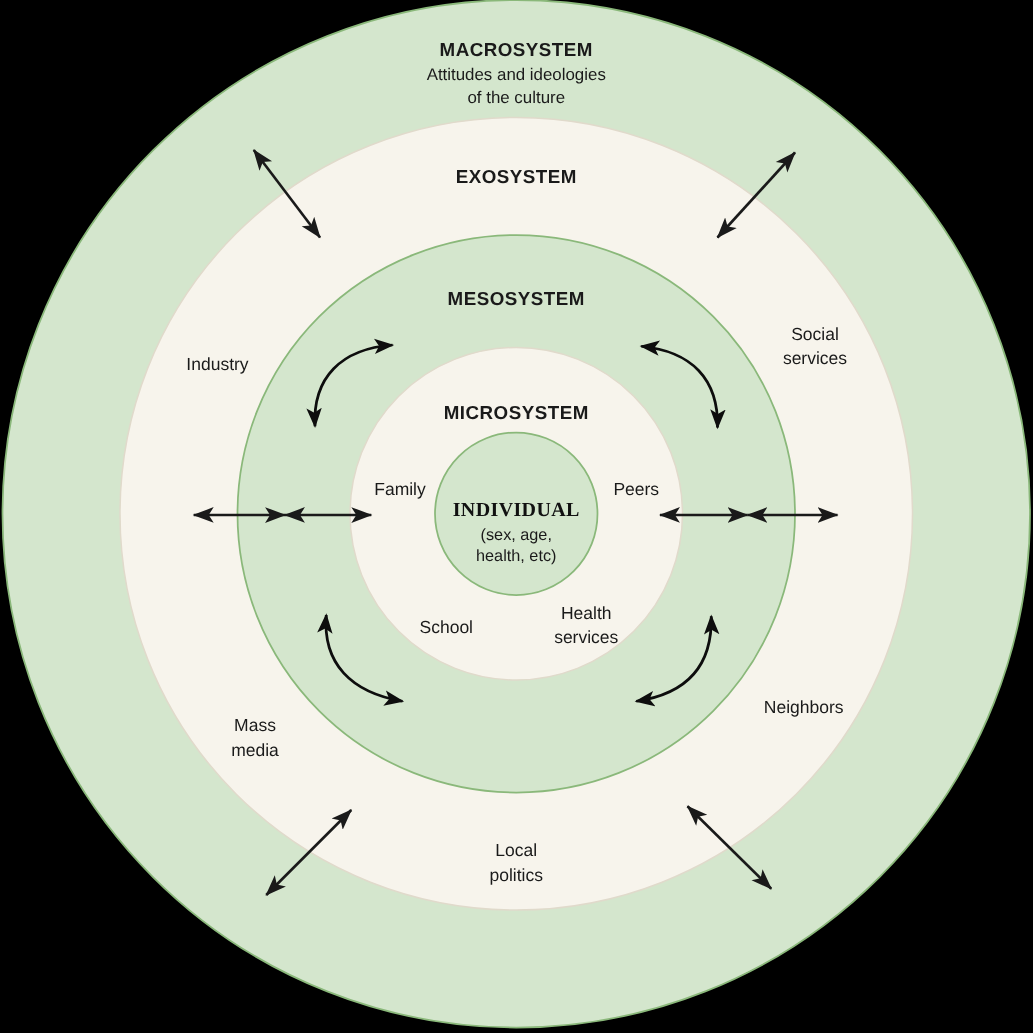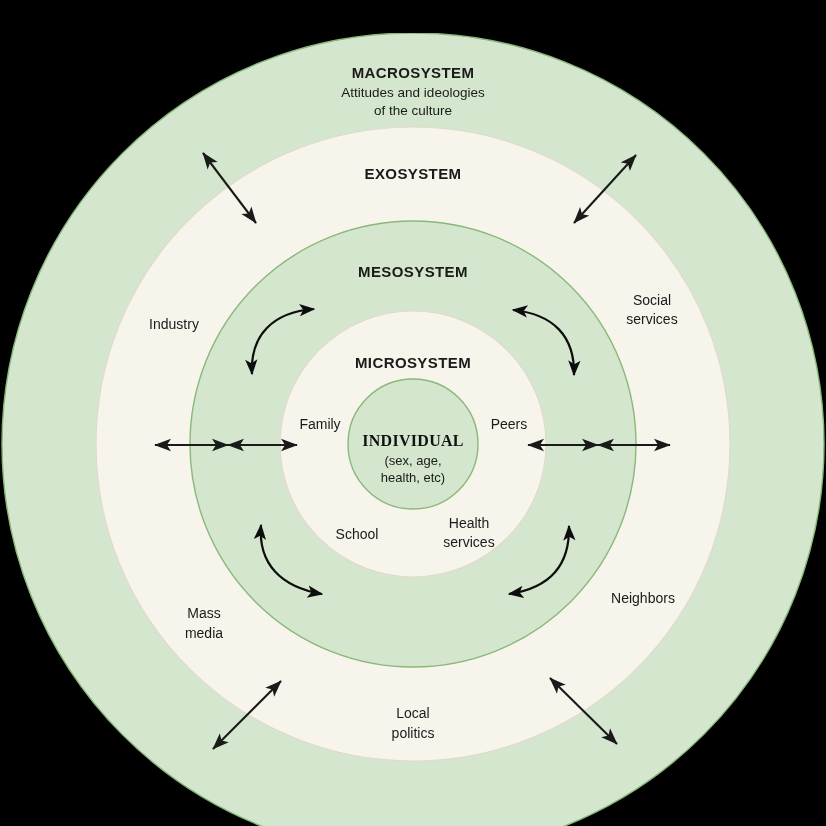--- a/index.html
+++ b/index.html
@@ -11,21 +11,20 @@
     width: 826px;
     height: 826px;
     overflow: hidden;
     font-family: "Liberation Sans", sans-serif;
   }
   #diagram-root {
     position: relative;
     width: 826px;
     height: 608px;
     background: #000000;
-    margin-top: 33px;
   }
   svg#eco-svg {
     display: block;
     width: 826px;
     height: 826px;
   }
   .ring-label-bold {
     font-family: "Liberation Sans", sans-serif;
     font-weight: bold;
     font-size: 15px;

